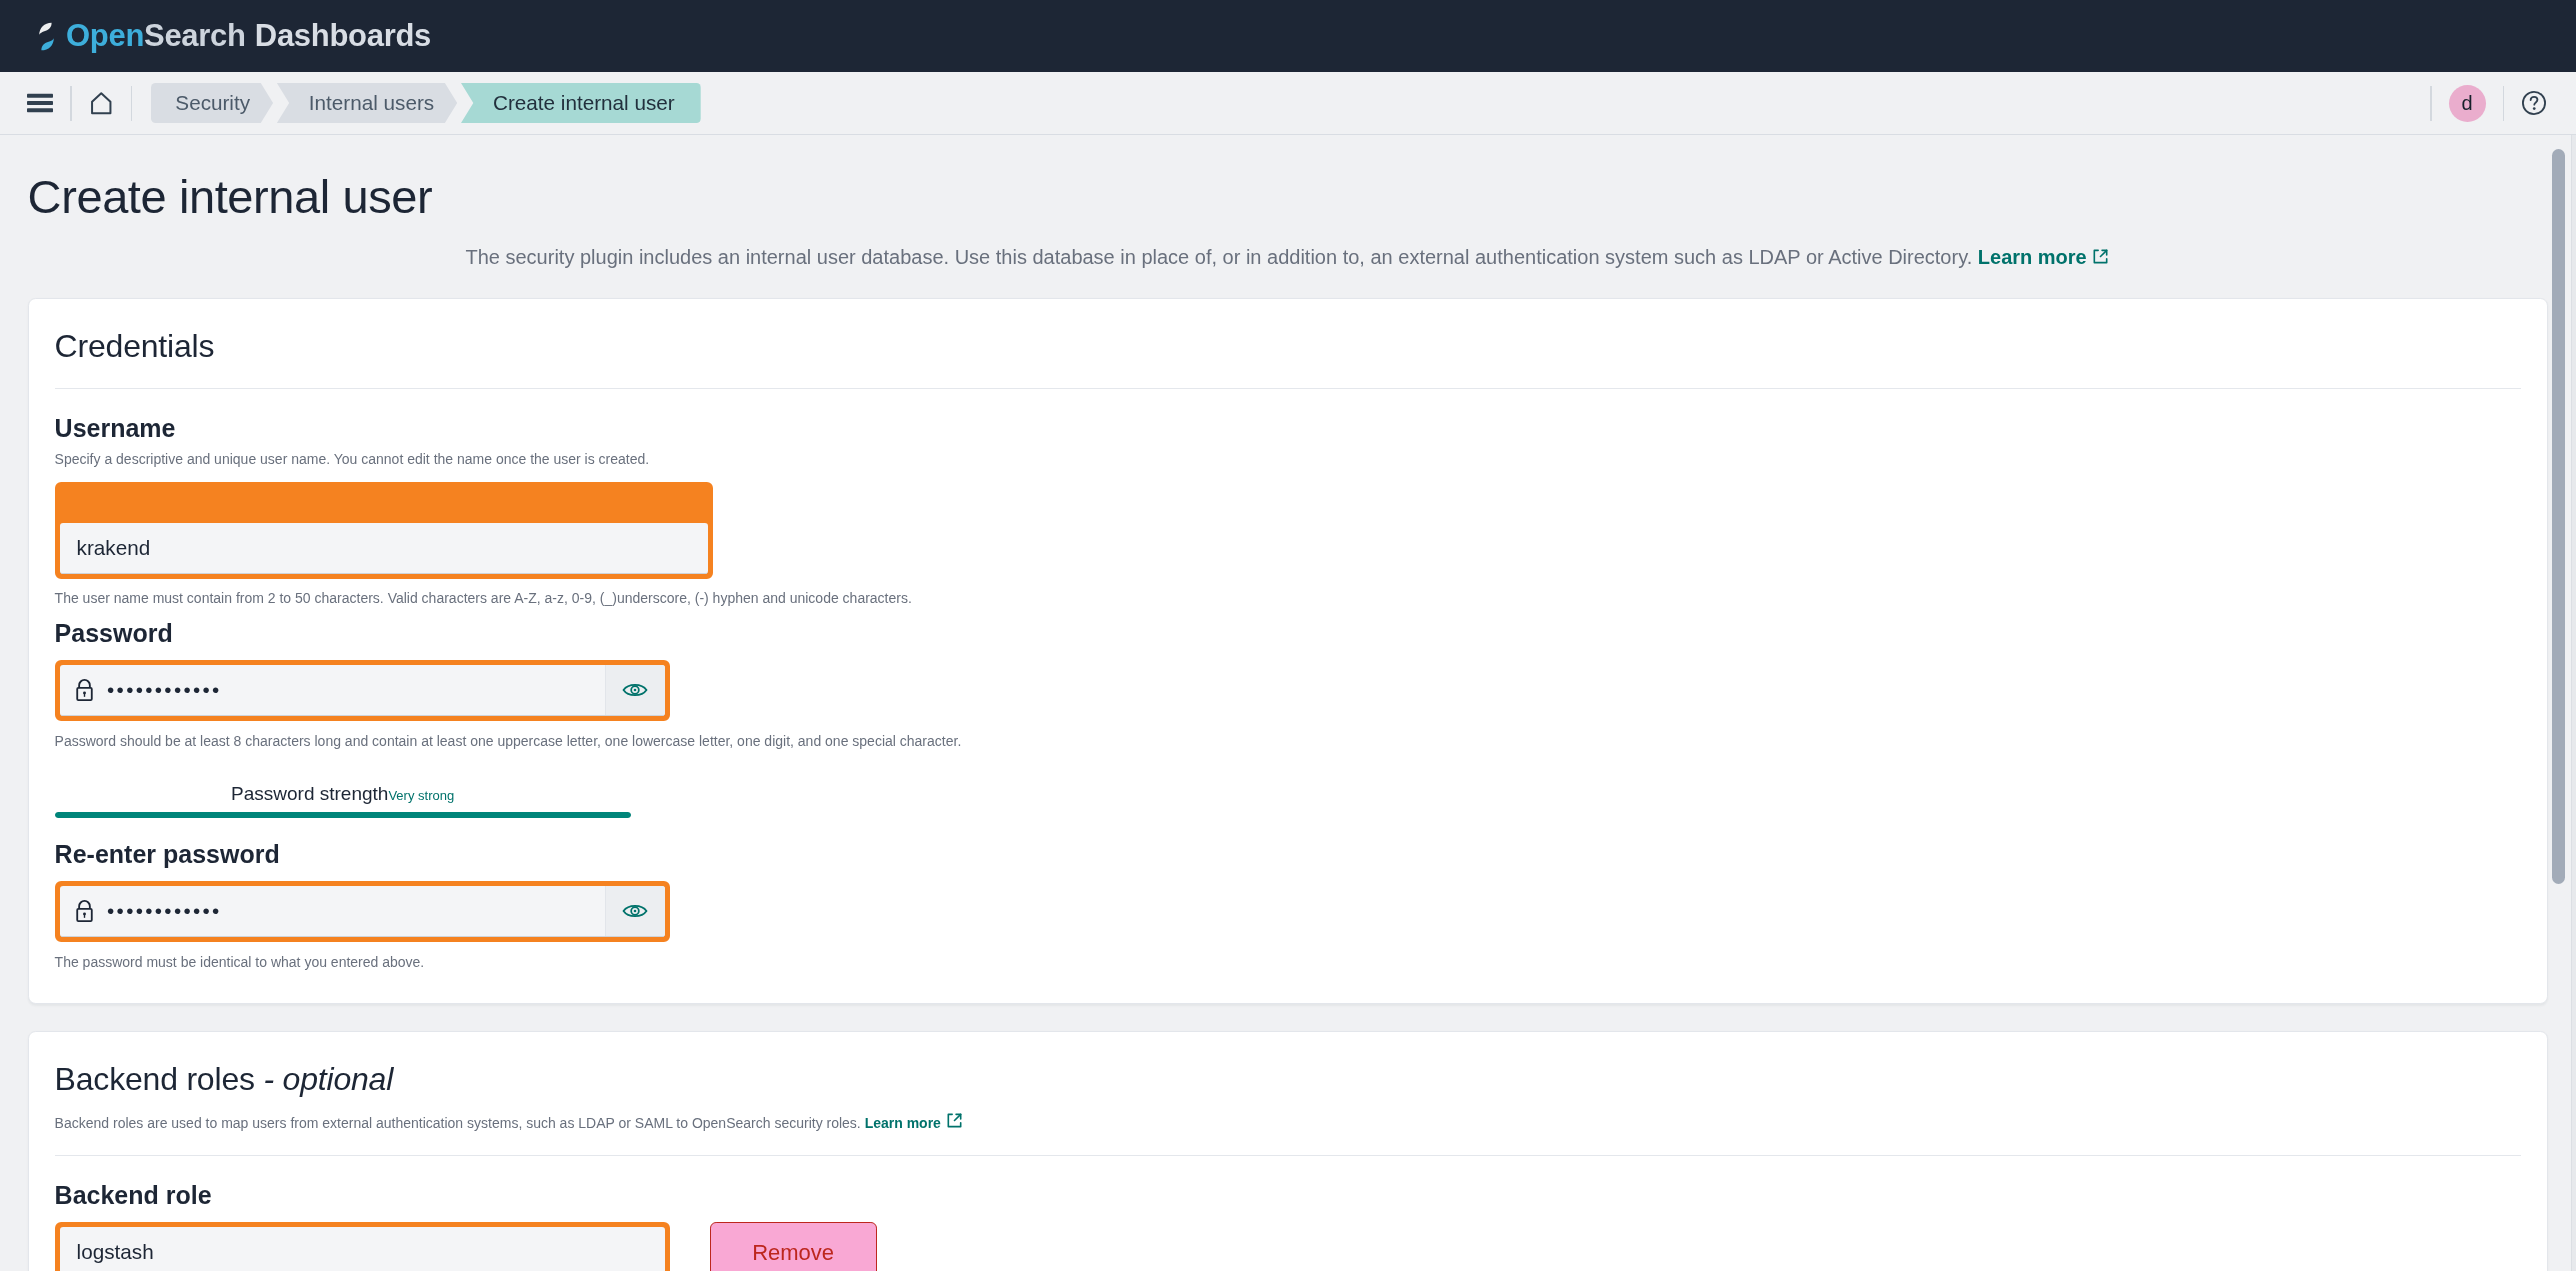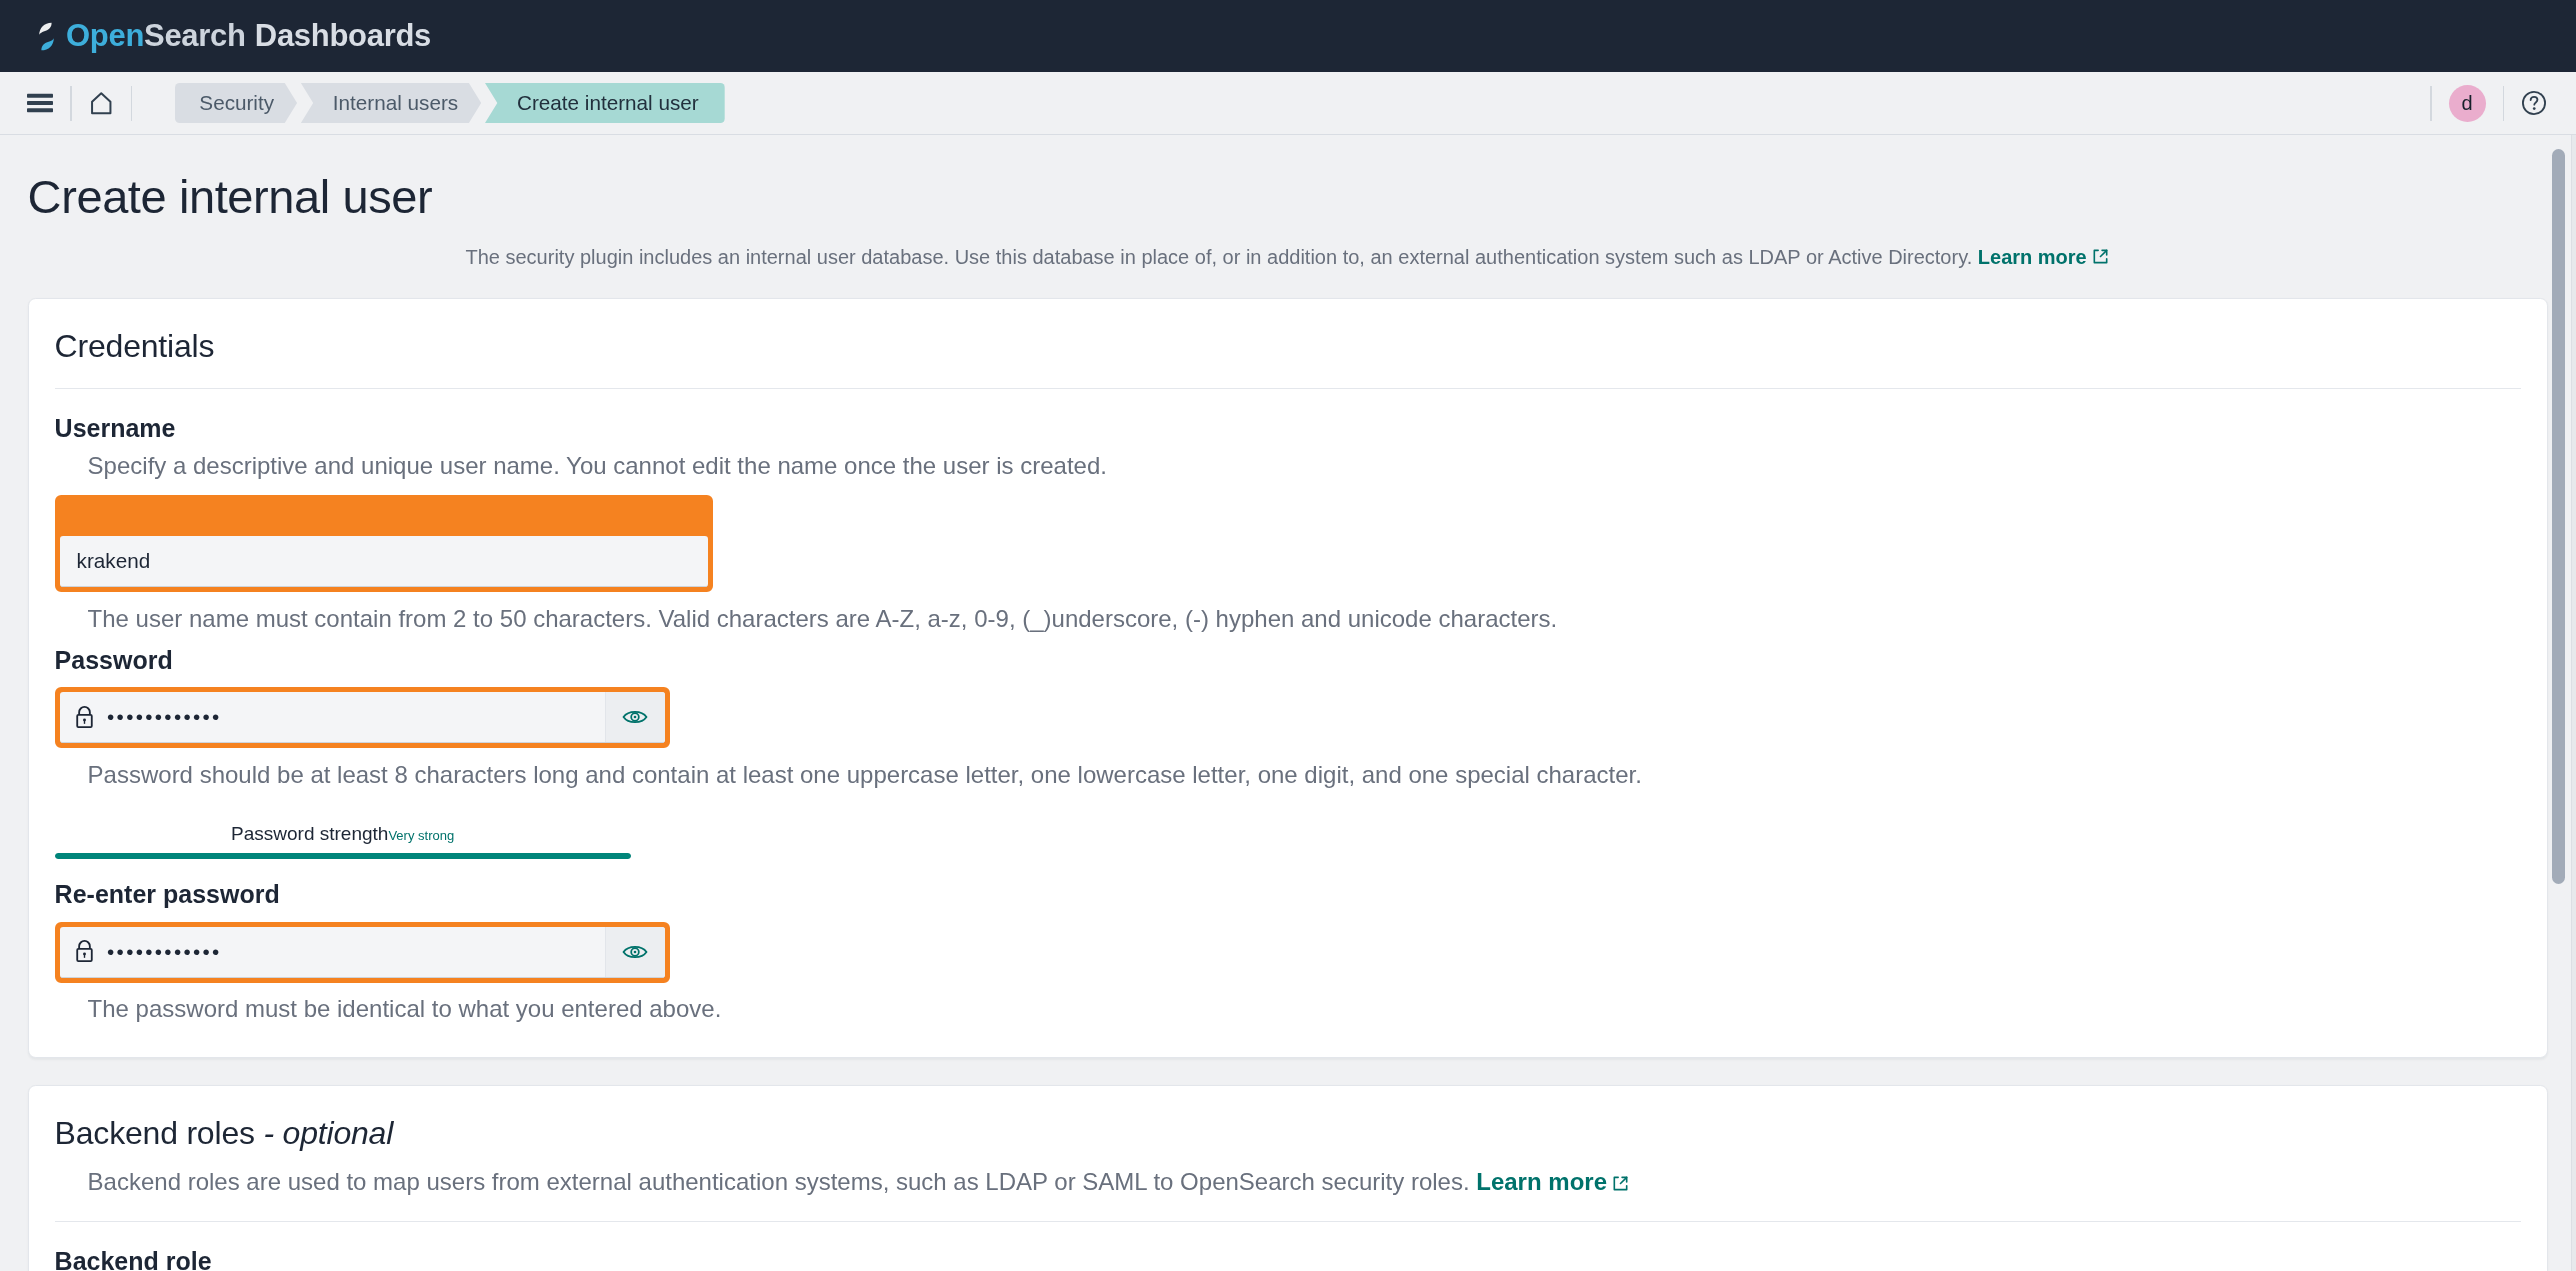--- a/index.html
+++ b/index.html
@@ -80,21 +80,20 @@
     background: #d9dde3;
     cursor: pointer;
     margin-right: 3.8px;
     clip-path: polygon(0 0, calc(100% - 12.3px) 0, 100% 50%, calc(100% - 12.3px) 100%, 0 100%, 12.3px 50%);
   }
   .crumb:first-child {
     border-top-left-radius: 4.6px;
     border-bottom-left-radius: 4.6px;
     padding-left: 24.5px;
     clip-path: polygon(0 0, calc(100% - 12.3px) 0, 100% 50%, calc(100% - 12.3px) 100%, 0 100%);
-    margin-left: 24px;
   }
   .crumb.active {
     background: #a6d9d4;
     color: #22303d;
     border-top-right-radius: 4.6px;
     border-bottom-right-radius: 4.6px;
     clip-path: polygon(0 0, 100% 0, 100% 100%, 0 100%, 12.3px 50%);
     padding-right: 26px;
   }
 
@@ -181,25 +180,24 @@
     margin: 23px 0 0 0;
   }
 
   .field { margin-top: 24.5px; }
   .field-label {
     font-size: 25px;
     font-weight: 700;
     color: #1d2635;
   }
   .field-help {
-    font-size: 24px;
+    font-size: 14px;
     color: #69707d;
     margin-top: 7.7px;
     line-height: 1.35;
-    margin-left: 33px;
   }
   .field-help.below { margin-top: 10.7px; }
 
   
   .hl {
     border: 5.4px solid #f58220;
     border-radius: 6.1px;
     display: inline-block;
     padding: 0;
     margin-top: 12.3px;

